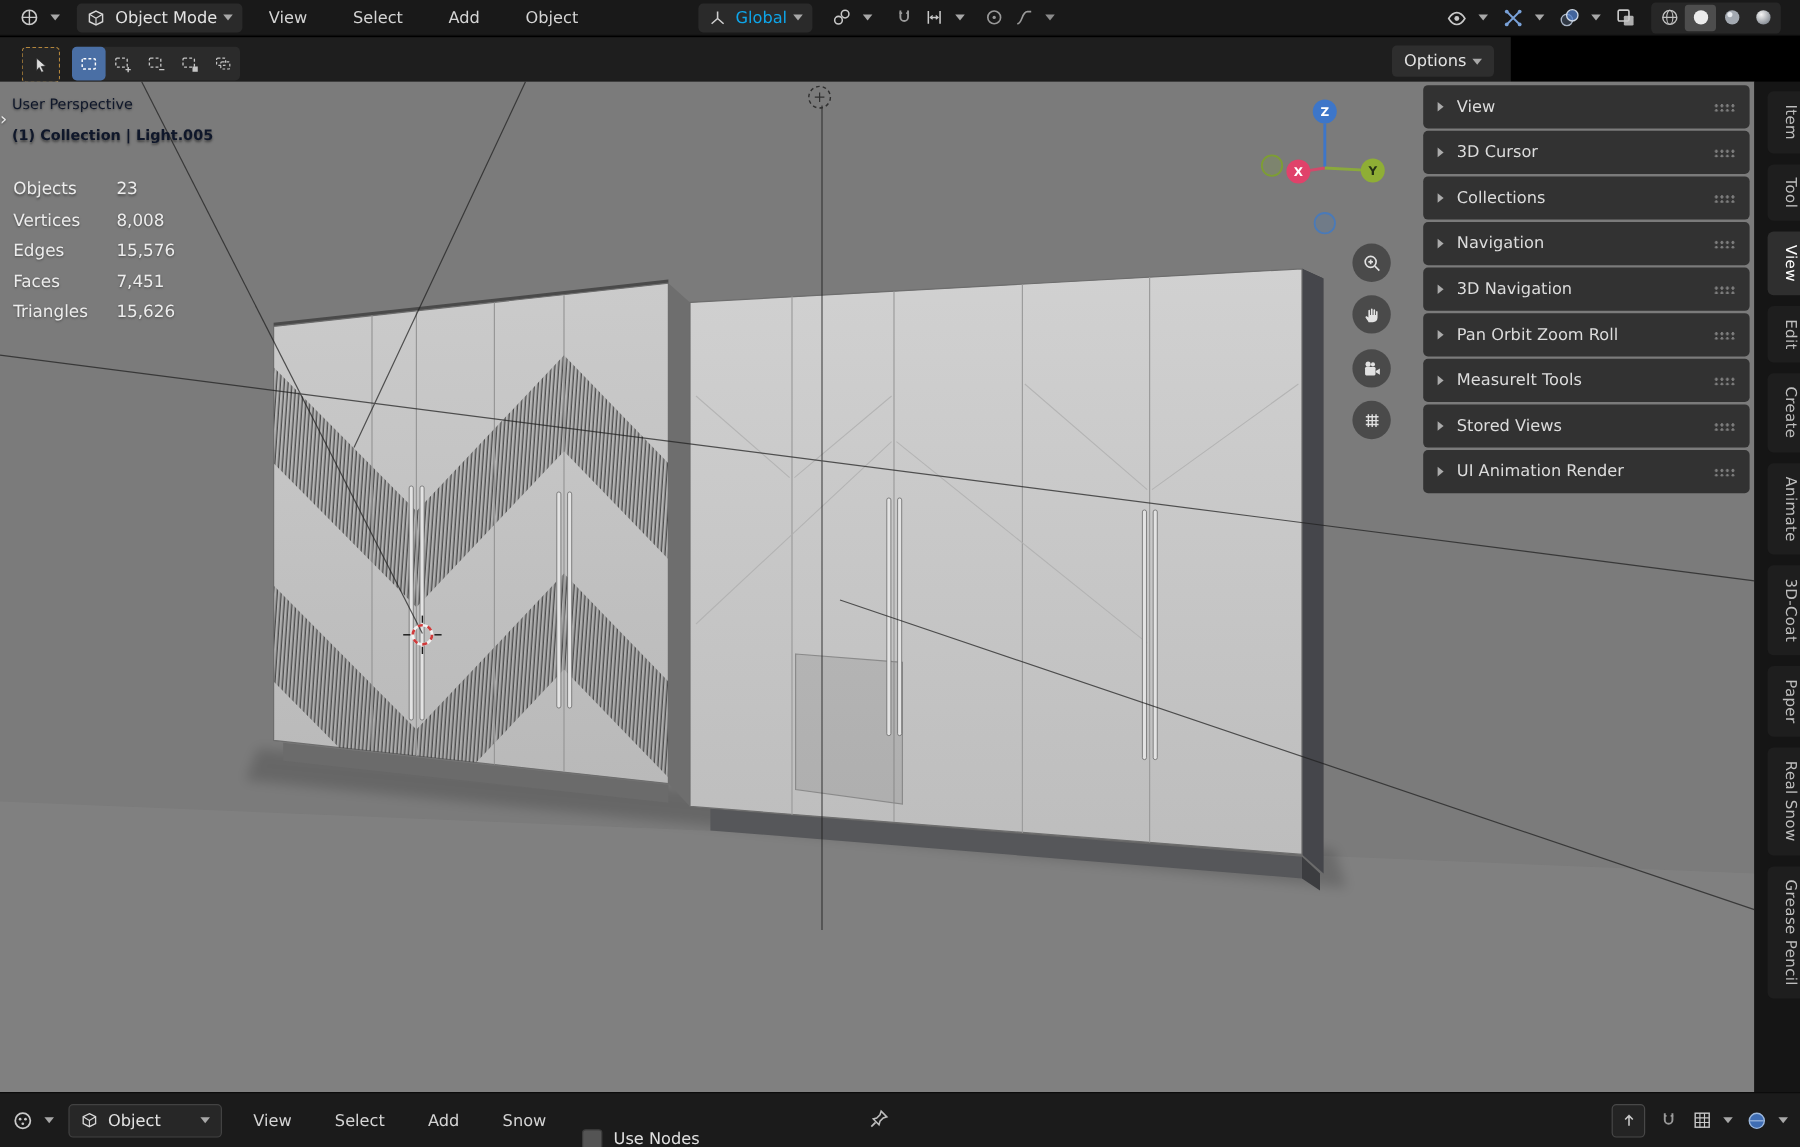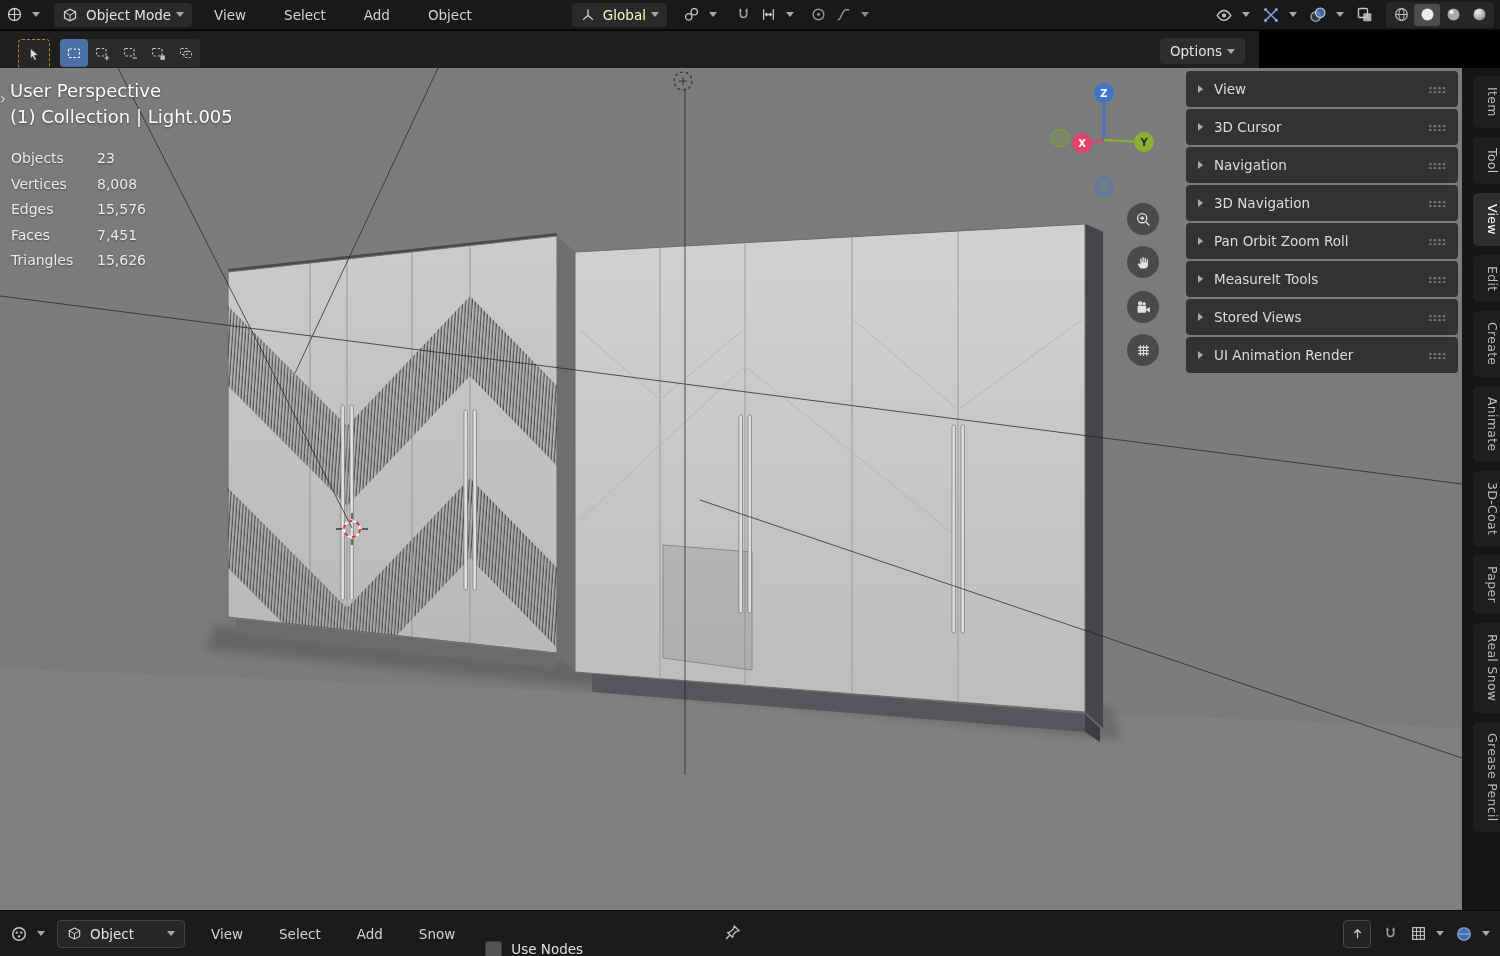--- a/index.html
+++ b/index.html
@@ -2,21 +2,21 @@
 <html><head>
 <meta charset="utf-8">
 <style>
   html,body{margin:0;padding:0;background:#000;}
   body{width:1500px;height:956px;position:relative;overflow:hidden;
        font-family:"DejaVu Sans",sans-serif;color:#d6d6d6;font-size:13.5px;
        -webkit-font-smoothing:antialiased;}
   .abs{position:absolute;}
   
   #topbar{left:0;top:0;width:1500px;height:30px;background:#191919;border-bottom:1px solid #0c0c0c;
-          display:flex;align-items:center;padding:0 6px;box-sizing:border-box;}
+          display:flex;align-items:center;padding:0 16px;box-sizing:border-box;}
   #toolbar{left:0;top:31px;width:1259px;height:37px;background:#1e1e1e;border-bottom:1px solid #0c0c0c;}
   #viewport{left:0;top:68px;width:1462px;height:842px;background:#7b7b7b;overflow:hidden;}
   #tabstrip{left:1462px;top:68px;width:38px;height:842px;background:#151515;
             display:flex;flex-direction:column;align-items:flex-end;padding-top:8px;gap:9px;box-sizing:border-box;}
   #bottombar{left:0;top:910px;width:1500px;height:46px;background:#1b1b1b;border-top:1px solid #0c0c0c;
              display:flex;align-items:center;padding:0 10px;box-sizing:border-box;}
   
   .chev{flex:none;width:0;height:0;border-left:4px solid transparent;border-right:4px solid transparent;
         border-top:5px solid #a8a8a8;margin-left:5px;}
   .pill{display:flex;align-items:center;height:24px;background:#2a2a2a;border-radius:4px;padding:0 8px;cursor:default;}
@@ -28,21 +28,21 @@
   .hbtn.active{background:#4d4d4d;}
   
   .tweak-btn{left:18px;top:8px;width:30px;height:28px;border:1px dashed #b3863c;border-radius:4px;
              background:#262626;display:flex;align-items:center;justify-content:center;}
   .selgroup{left:60px;top:8px;height:28px;display:flex;gap:0;background:#2b2b2b;border-radius:4px;}
   .selbtn{width:28px;height:28px;display:flex;align-items:center;justify-content:center;border-radius:4px;}
   .selbtn.active{background:#4a6fa5;}
   .options{right:14px;top:7px;height:26px;background:#2e2e2e;border-radius:4px;display:flex;
            align-items:center;padding:0 10px;color:#e2e2e2;}
   
-  .ov-text{color:#ffffff;text-shadow:0 1px 2px rgba(0,0,0,.45);font-size:18px;}
+  .ov-text{color:#0f172a;text-shadow:0 1px 2px rgba(0,0,0,.45);font-size:12px;}
   #stats{left:11px;top:78px;font-size:14px;color:#ededed;text-shadow:0 1px 2px rgba(0,0,0,.4);}
   #stats .row{display:flex;line-height:25.5px;}
   #stats .lbl{width:86px;}
   .flap{left:0;top:22px;color:#e8e8e8;font-size:15px;text-shadow:0 1px 2px rgba(0,0,0,.4);}
   
   .navbtn{width:32px;height:32px;border-radius:50%;background:rgba(35,35,35,.55);
           display:flex;align-items:center;justify-content:center;}
   
   #npanel{left:1186px;top:3px;width:272px;display:flex;flex-direction:column;gap:2px;}
   .prow{height:36px;background:rgba(47,47,47,.96);border-radius:4px;display:flex;align-items:center;
@@ -91,21 +91,21 @@
     <span class="menu">View</span>
     <span class="menu">Select</span>
     <span class="menu">Add</span>
     <span class="menu">Object</span>
   </div>
 
   <div class="pill" style="margin-left:96px;">
     <svg width="16" height="16" viewBox="0 0 16 16">
       <path d="M8 8.4V2.6M8 8.4l-5 4.4M8 8.4l5 4.4" fill="none" stroke="#cfcfcf" stroke-width="1.3"></path>
     </svg>
-    <span style="margin-left:7px;color:#fef9c3;">Global</span>
+    <span style="margin-left:7px;color:#0ea5e9;">Global</span>
     <span class="chev"></span>
   </div>
 
   <div class="ibtn" style="margin-left:16px;gap:4px;">
     <svg width="17" height="17" viewBox="0 0 16 16">
       <circle cx="5.4" cy="10.2" r="3" fill="none" stroke="#c9c9c9" stroke-width="1.2"></circle>
       <circle cx="10.6" cy="5.4" r="3" fill="none" stroke="#c9c9c9" stroke-width="1.2"></circle>
     </svg>
     <span class="chev"></span>
   </div>
@@ -346,21 +346,21 @@
         <line x1="352" y1="471" x2="352" y2="477"></line>
         <line x1="336" y1="461" x2="342" y2="461"></line>
         <line x1="362" y1="461" x2="368" y2="461"></line>
       </g>
     </g>
   </svg>
 
   <div class="abs flap">›</div>
 
   <div class="abs ov-text" style="left:10px;top:12px;">User Perspective</div>
-  <div class="abs ov-text" style="left:10px;top:38px;">(1) Collection | Light.005</div>
+  <div class="abs ov-text" style="left:10px;top:38px;font-weight:bold;">(1) Collection | Light.005</div>
 
   <div id="stats" class="abs">
     <div class="row">
       <span class="lbl">Objects</span>
       <span>23</span>
     </div>
     <div class="row">
       <span class="lbl">Vertices</span>
       <span>8,008</span>
     </div>
@@ -427,20 +427,25 @@
 
   <div id="npanel" class="abs">
     <div class="prow">
       <span class="pchev"></span>
       <span class="plabel">View</span>
       <span class="grip"></span>
     </div>
     <div class="prow">
       <span class="pchev"></span>
       <span class="plabel">3D Cursor</span>
+      <span class="grip"></span>
+    </div>
+    <div class="prow">
+      <span class="pchev"></span>
+      <span class="plabel">Collections</span>
       <span class="grip"></span>
     </div>
     <div class="prow">
       <span class="pchev"></span>
       <span class="plabel">Navigation</span>
       <span class="grip"></span>
     </div>
     <div class="prow">
       <span class="pchev"></span>
       <span class="plabel">3D Navigation</span>

